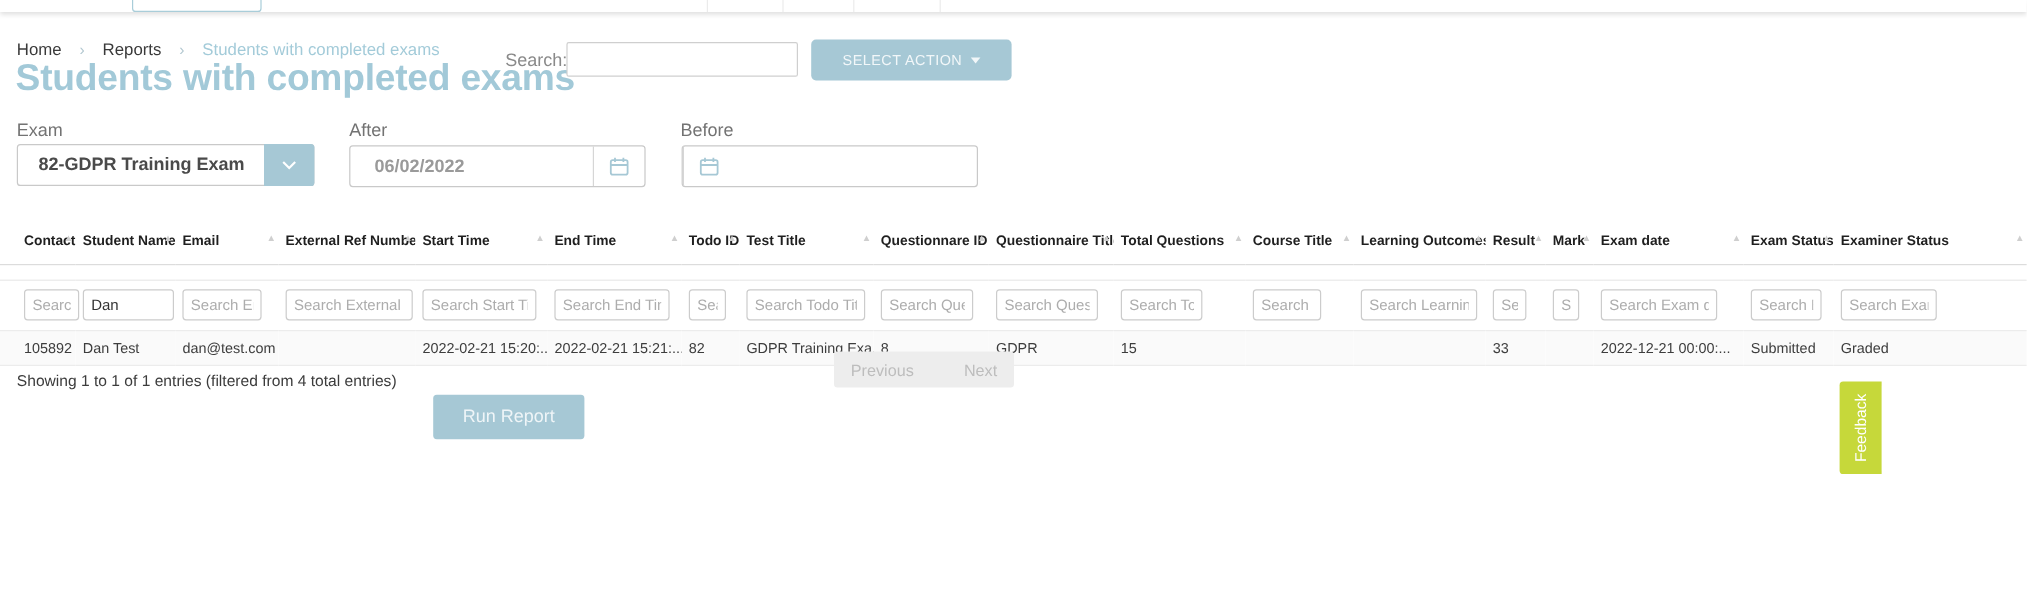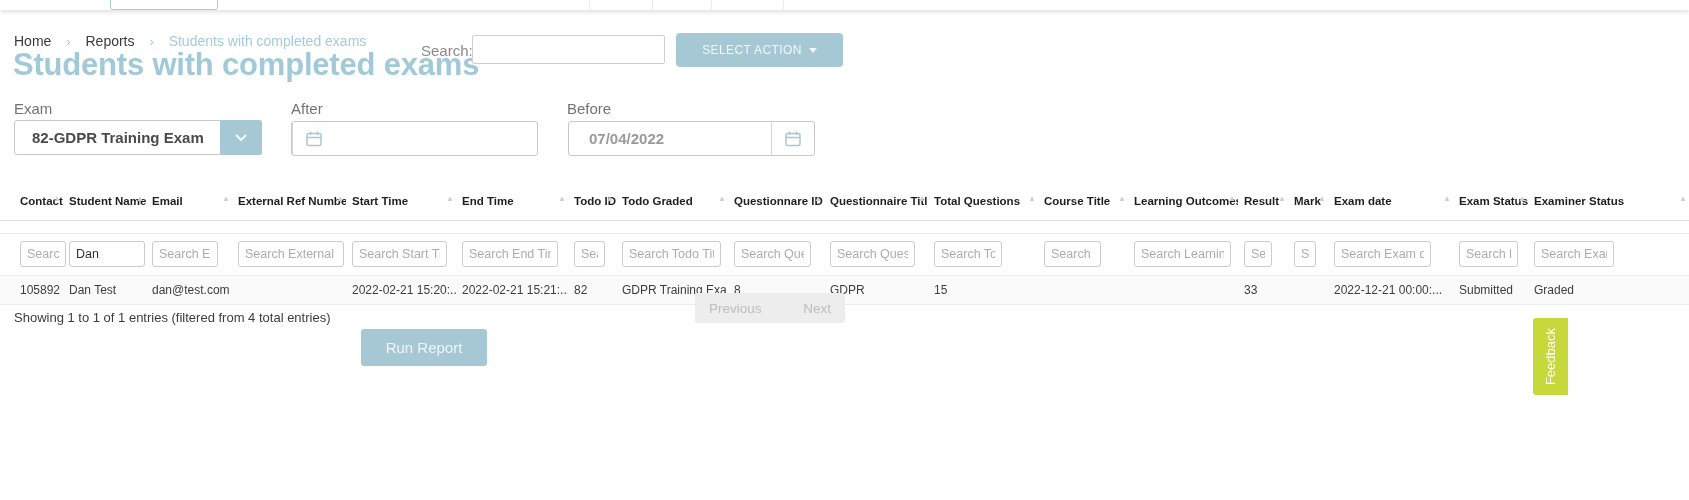--- a/index.html
+++ b/index.html
@@ -107,33 +107,33 @@
   <span class="val">82-GDPR Training Exam</span>
   <span class="select-chevron-btn">
     <svg width="12" height="8" viewBox="0 0 12 8">
       <polyline points="1,1 6,6 11,1" fill="none" stroke="#ffffff" stroke-width="1.8"></polyline>
     </svg>
   </span>
 </div>
 
 <span class="filter-label" style="top:100px;left:291px">After</span>
 <div class="control date-input date-after">
+  <span class="val">06/02/2022</span>
   <span class="cal-btn">
     <svg width="20" height="20" viewBox="0 0 20 20">
       <rect x="3" y="4.5" width="14" height="12" rx="1.6" fill="none" stroke="#a6c8d5" stroke-width="1.5"></rect>
       <line x1="3" y1="8.5" x2="17" y2="8.5" stroke="#a6c8d5" stroke-width="1.5"></line>
       <line x1="6.5" y1="2.5" x2="6.5" y2="6" stroke="#a6c8d5" stroke-width="1.5"></line>
       <line x1="13.5" y1="2.5" x2="13.5" y2="6" stroke="#a6c8d5" stroke-width="1.5"></line>
     </svg>
   </span>
 </div>
 
 <span class="filter-label" style="top:100px;left:567px">Before</span>
 <div class="control date-input date-before">
-  <span class="val">07/04/2022</span>
   <span class="cal-btn">
     <svg width="20" height="20" viewBox="0 0 20 20">
       <rect x="3" y="4.5" width="14" height="12" rx="1.6" fill="none" stroke="#a6c8d5" stroke-width="1.5"></rect>
       <line x1="3" y1="8.5" x2="17" y2="8.5" stroke="#a6c8d5" stroke-width="1.5"></line>
       <line x1="6.5" y1="2.5" x2="6.5" y2="6" stroke="#a6c8d5" stroke-width="1.5"></line>
       <line x1="13.5" y1="2.5" x2="13.5" y2="6" stroke="#a6c8d5" stroke-width="1.5"></line>
     </svg>
   </span>
 </div>
 
@@ -160,21 +160,21 @@
     </colgroup>
   <thead>
     <tr>
         <th><span>Contact ID</span><span class="sort-arrow">▲</span></th>
         <th><span>Student Name</span><span class="sort-arrow">▲</span></th>
         <th><span>Email</span><span class="sort-arrow">▲</span></th>
         <th><span>External Ref Number</span><span class="sort-arrow">▲</span></th>
         <th><span>Start Time</span><span class="sort-arrow">▲</span></th>
         <th><span>End Time</span><span class="sort-arrow">▲</span></th>
         <th><span>Todo ID</span><span class="sort-arrow">▲</span></th>
-        <th><span>Todo Graded</span><span class="sort-arrow">▲</span></th>
+        <th><span>Test Title</span><span class="sort-arrow">▲</span></th>
         <th><span>Questionnare ID</span><span class="sort-arrow">▲</span></th>
         <th><span>Questionnaire Title</span><span class="sort-arrow">▲</span></th>
         <th><span>Total Questions</span><span class="sort-arrow">▲</span></th>
         <th><span>Course Title</span><span class="sort-arrow">▲</span></th>
         <th><span>Learning Outcomes</span><span class="sort-arrow">▲</span></th>
         <th><span>Result</span><span class="sort-arrow">▲</span></th>
         <th><span>Mark</span><span class="sort-arrow">▲</span></th>
         <th><span>Exam date</span><span class="sort-arrow">▲</span></th>
         <th><span>Exam Status</span><span class="sort-arrow">▲</span></th>
         <th><span>Examiner Status</span><span class="sort-arrow">▲</span></th>

